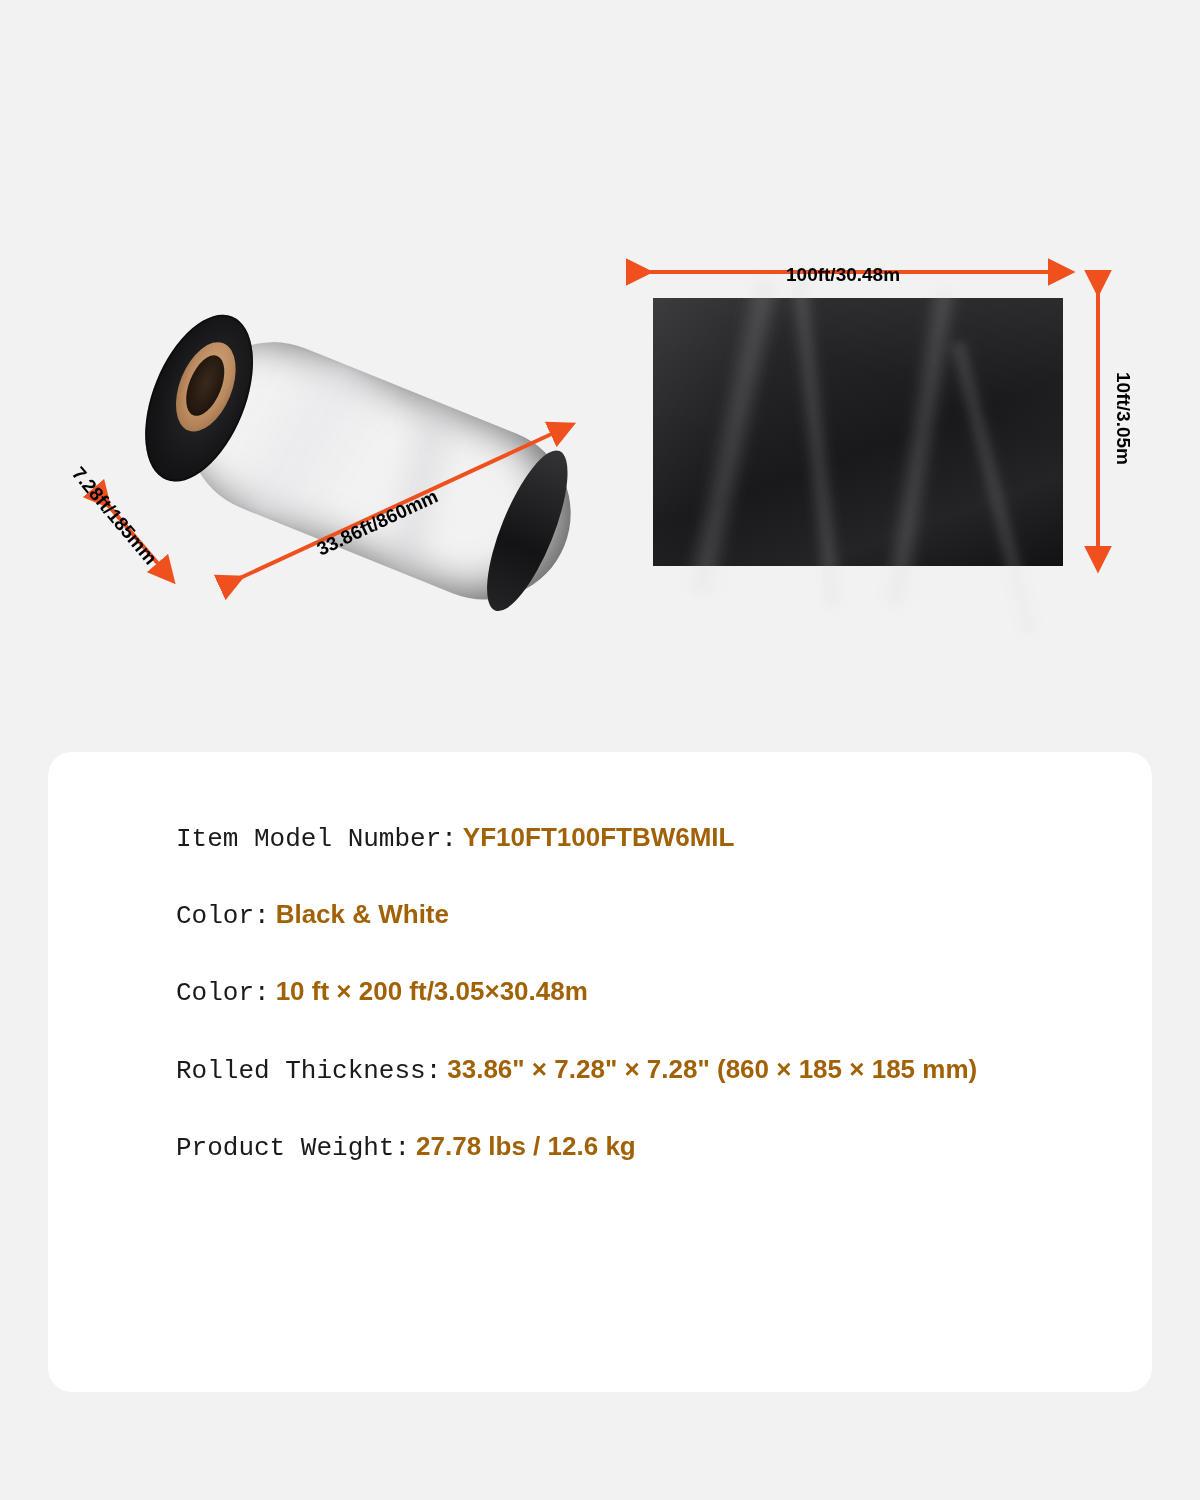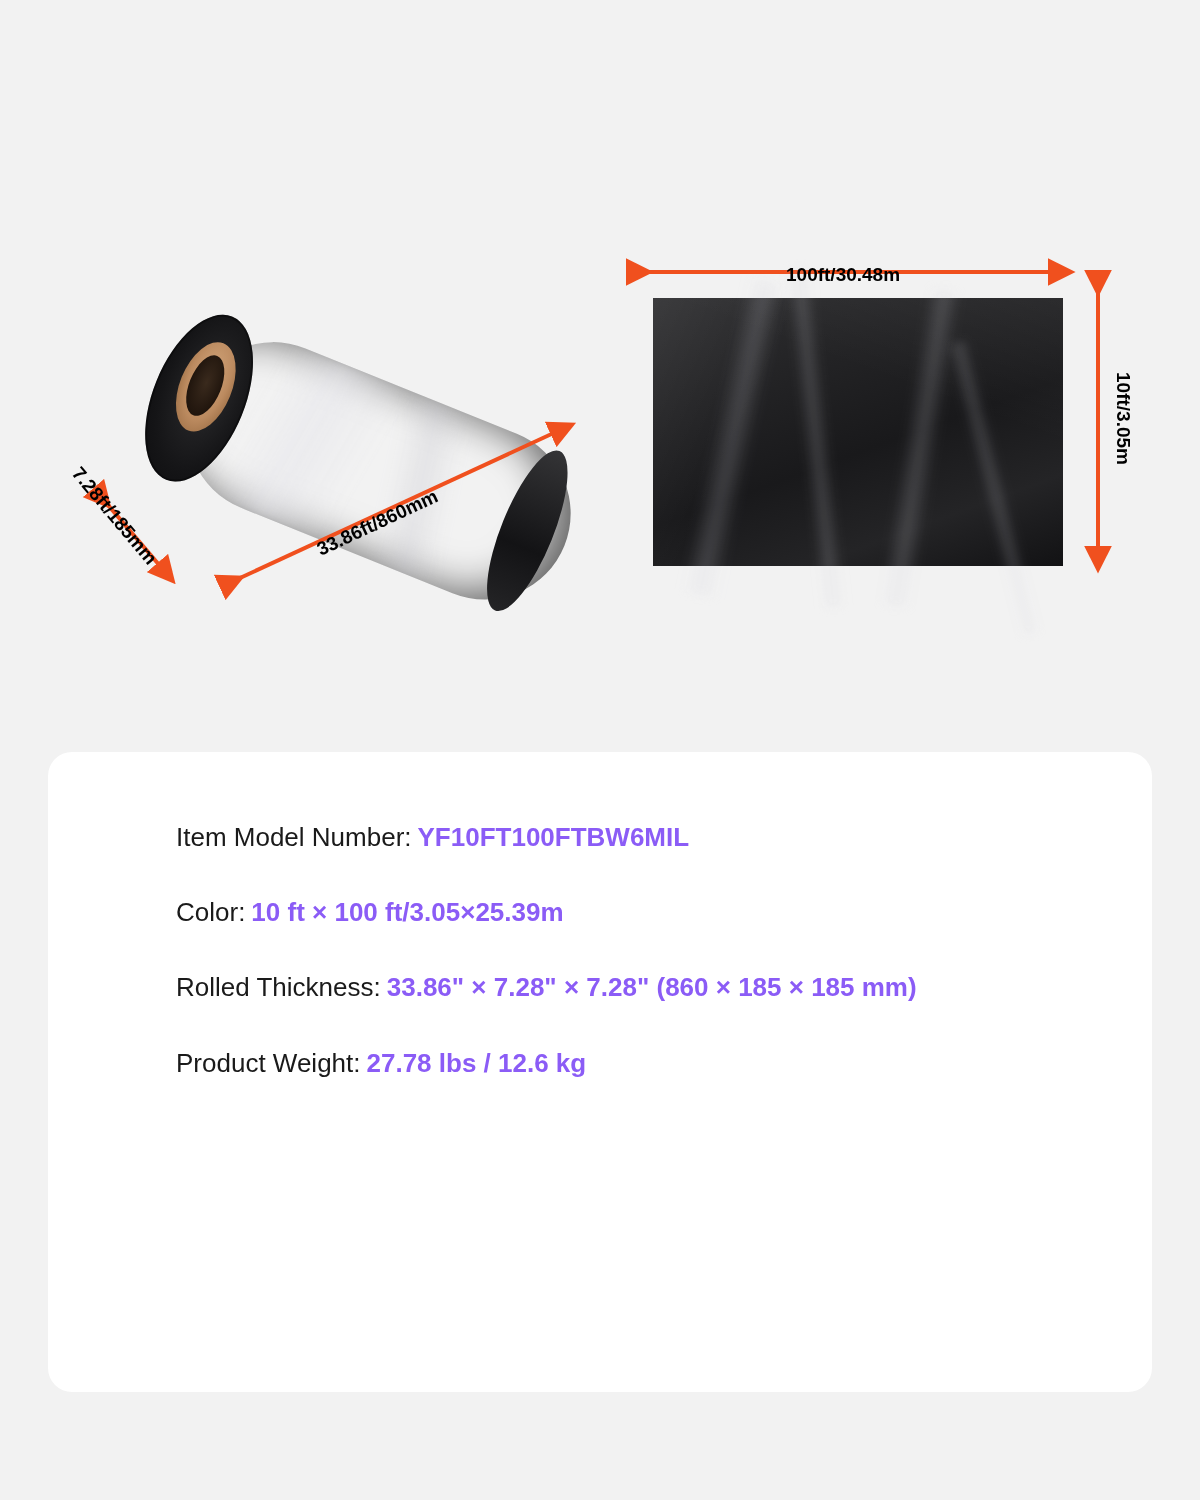--- a/index.html
+++ b/index.html
@@ -162,23 +162,23 @@
     right: 40px;
   }
   .spec-row {
     font-size: 26px;
     line-height: 1.2;
     margin-bottom: 44px;
     color: #1a1a1a;
     white-space: nowrap;
   }
   .spec-row:last-child { margin-bottom: 4px; }
-  .spec-label { color: #1a1a1a; }
+  .spec-label { color: #1a1a1a; font-family: Liberation Mono, monospace; }
   .spec-value {
-    color: #8b5cf6;
+    color: #a16207;
     font-weight: bold;
     margin-left: 6px;
   }
 </style>
 </head>
 <body>
 
 <div id="illustration">
 
   <div id="roll-wrap">
@@ -227,23 +227,26 @@
 </div>
 
 <div id="spec-card">
   <div id="spec-list">
 
     <div class="spec-row">
       <span class="spec-label">Item Model Number:</span><span class="spec-value">YF10FT100FTBW6MIL</span>
     </div>
 
 
-
-    <div class="spec-row">
-      <span class="spec-label">Color:</span><span class="spec-value">10 ft × 100 ft/3.05×25.39m</span>
+    <div class="spec-row">
+      <span class="spec-label">Color:</span><span class="spec-value">Black &amp; White</span>
+    </div>
+
+    <div class="spec-row">
+      <span class="spec-label">Color:</span><span class="spec-value">10 ft × 200 ft/3.05×30.48m</span>
     </div>
 
 
     <div class="spec-row">
       <span class="spec-label">Rolled Thickness:</span><span class="spec-value">33.86" × 7.28" × 7.28" (860 × 185 × 185 mm)</span>
     </div>
 
     <div class="spec-row">
       <span class="spec-label">Product Weight:</span><span class="spec-value">27.78 lbs / 12.6 kg</span>
     </div>

